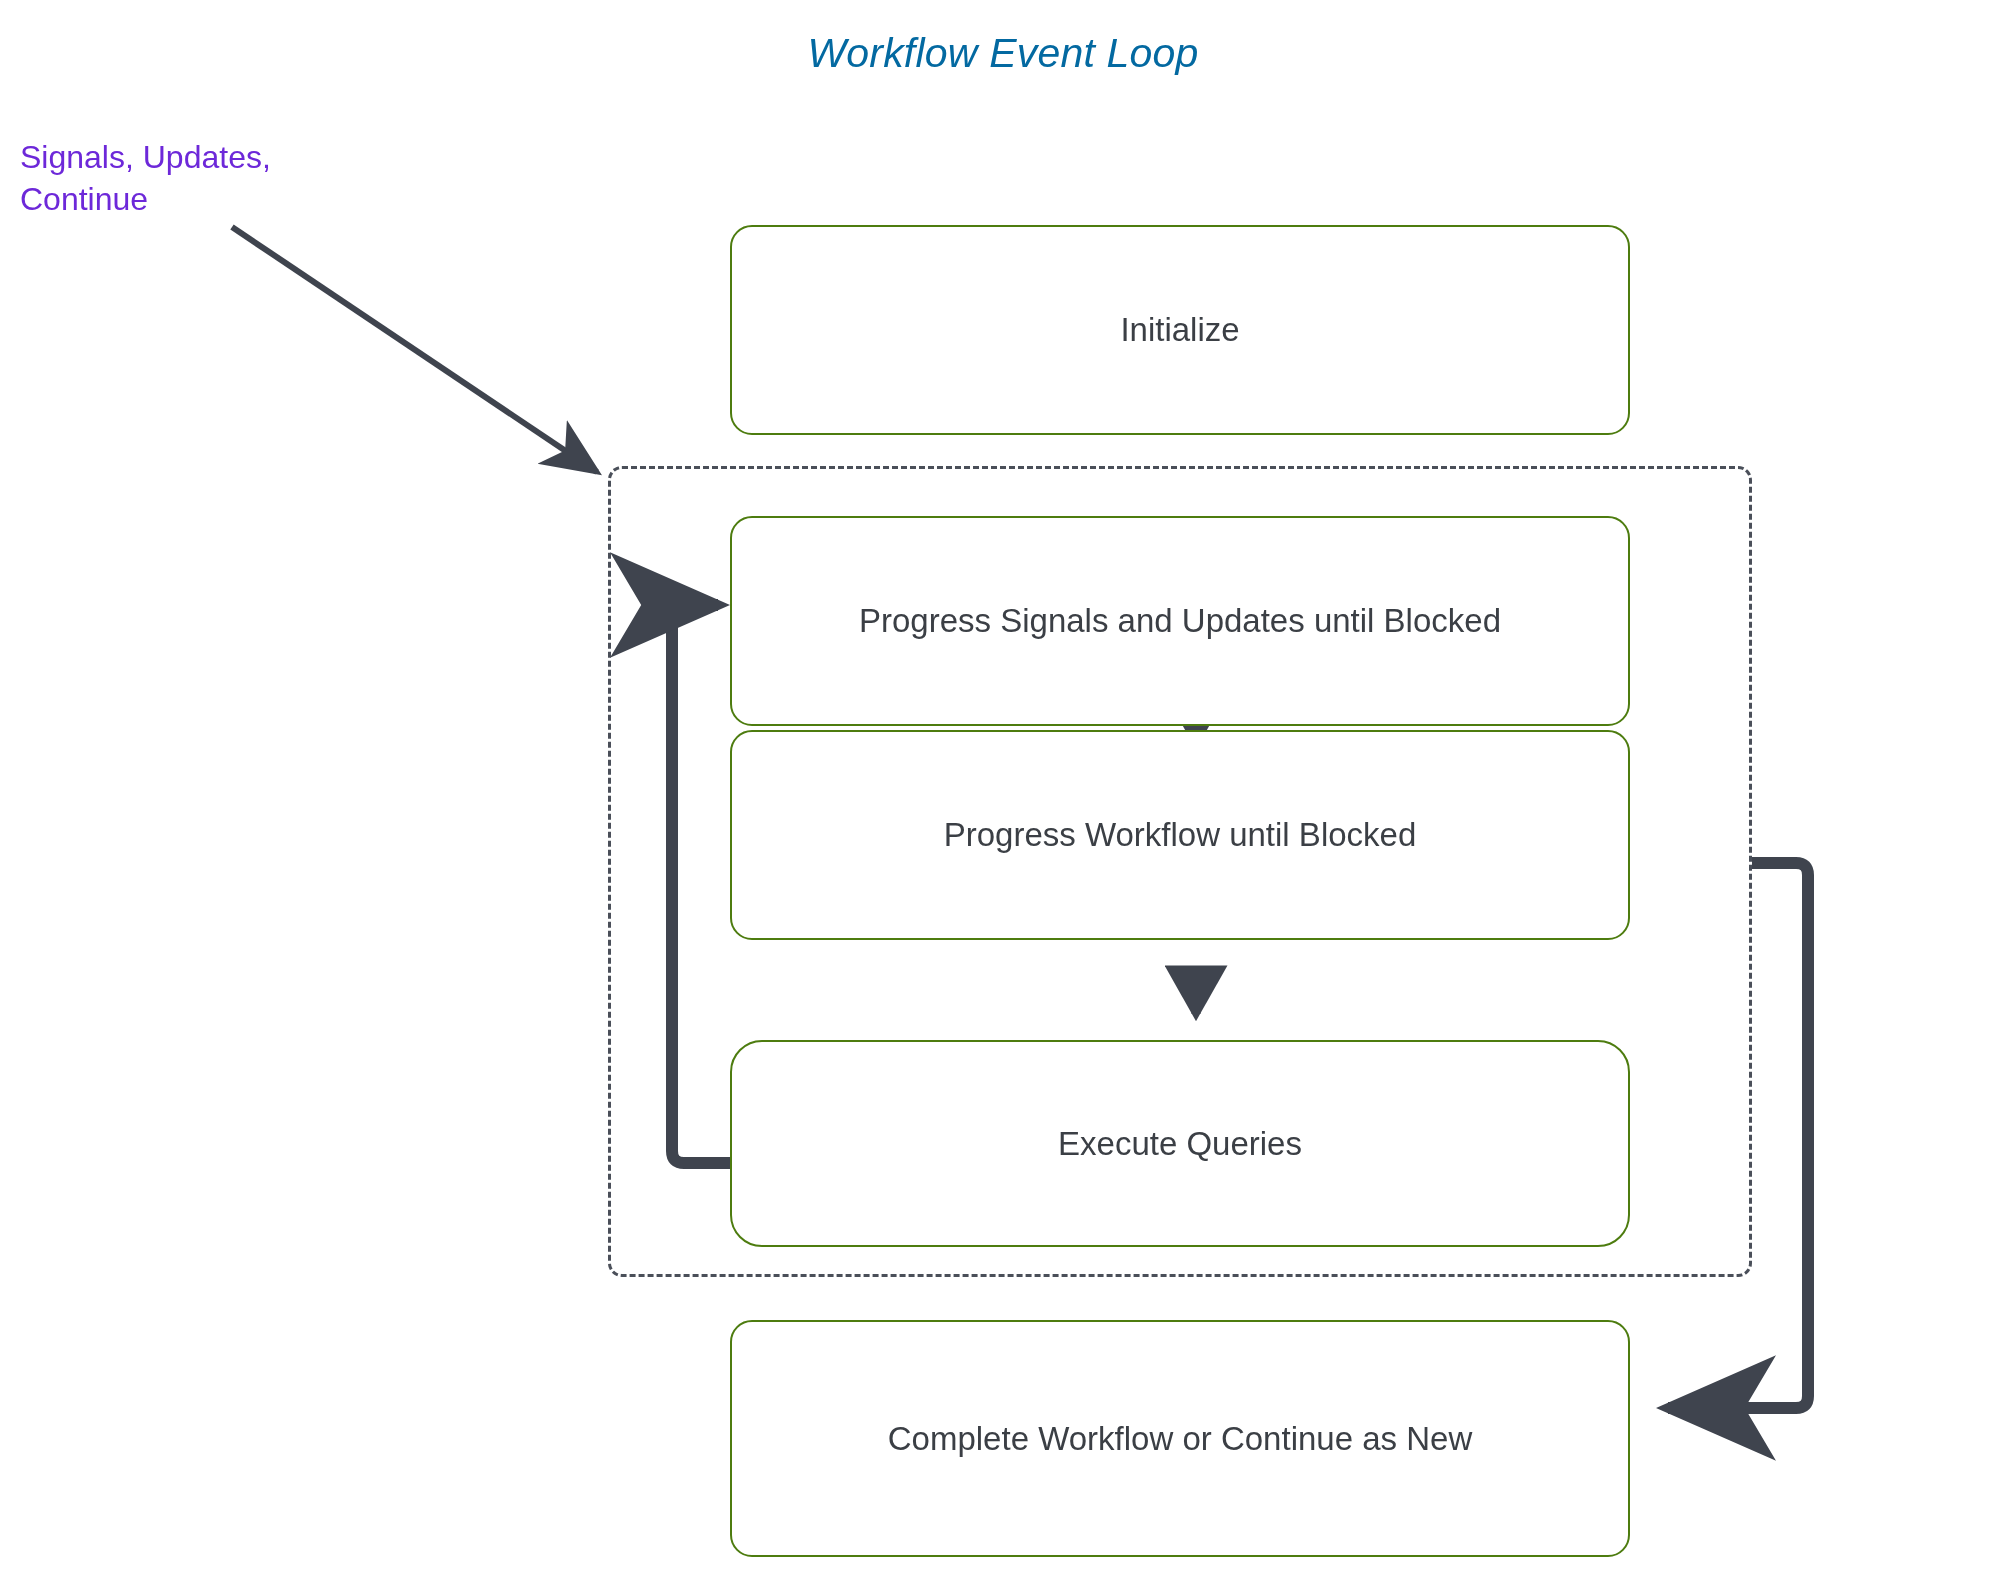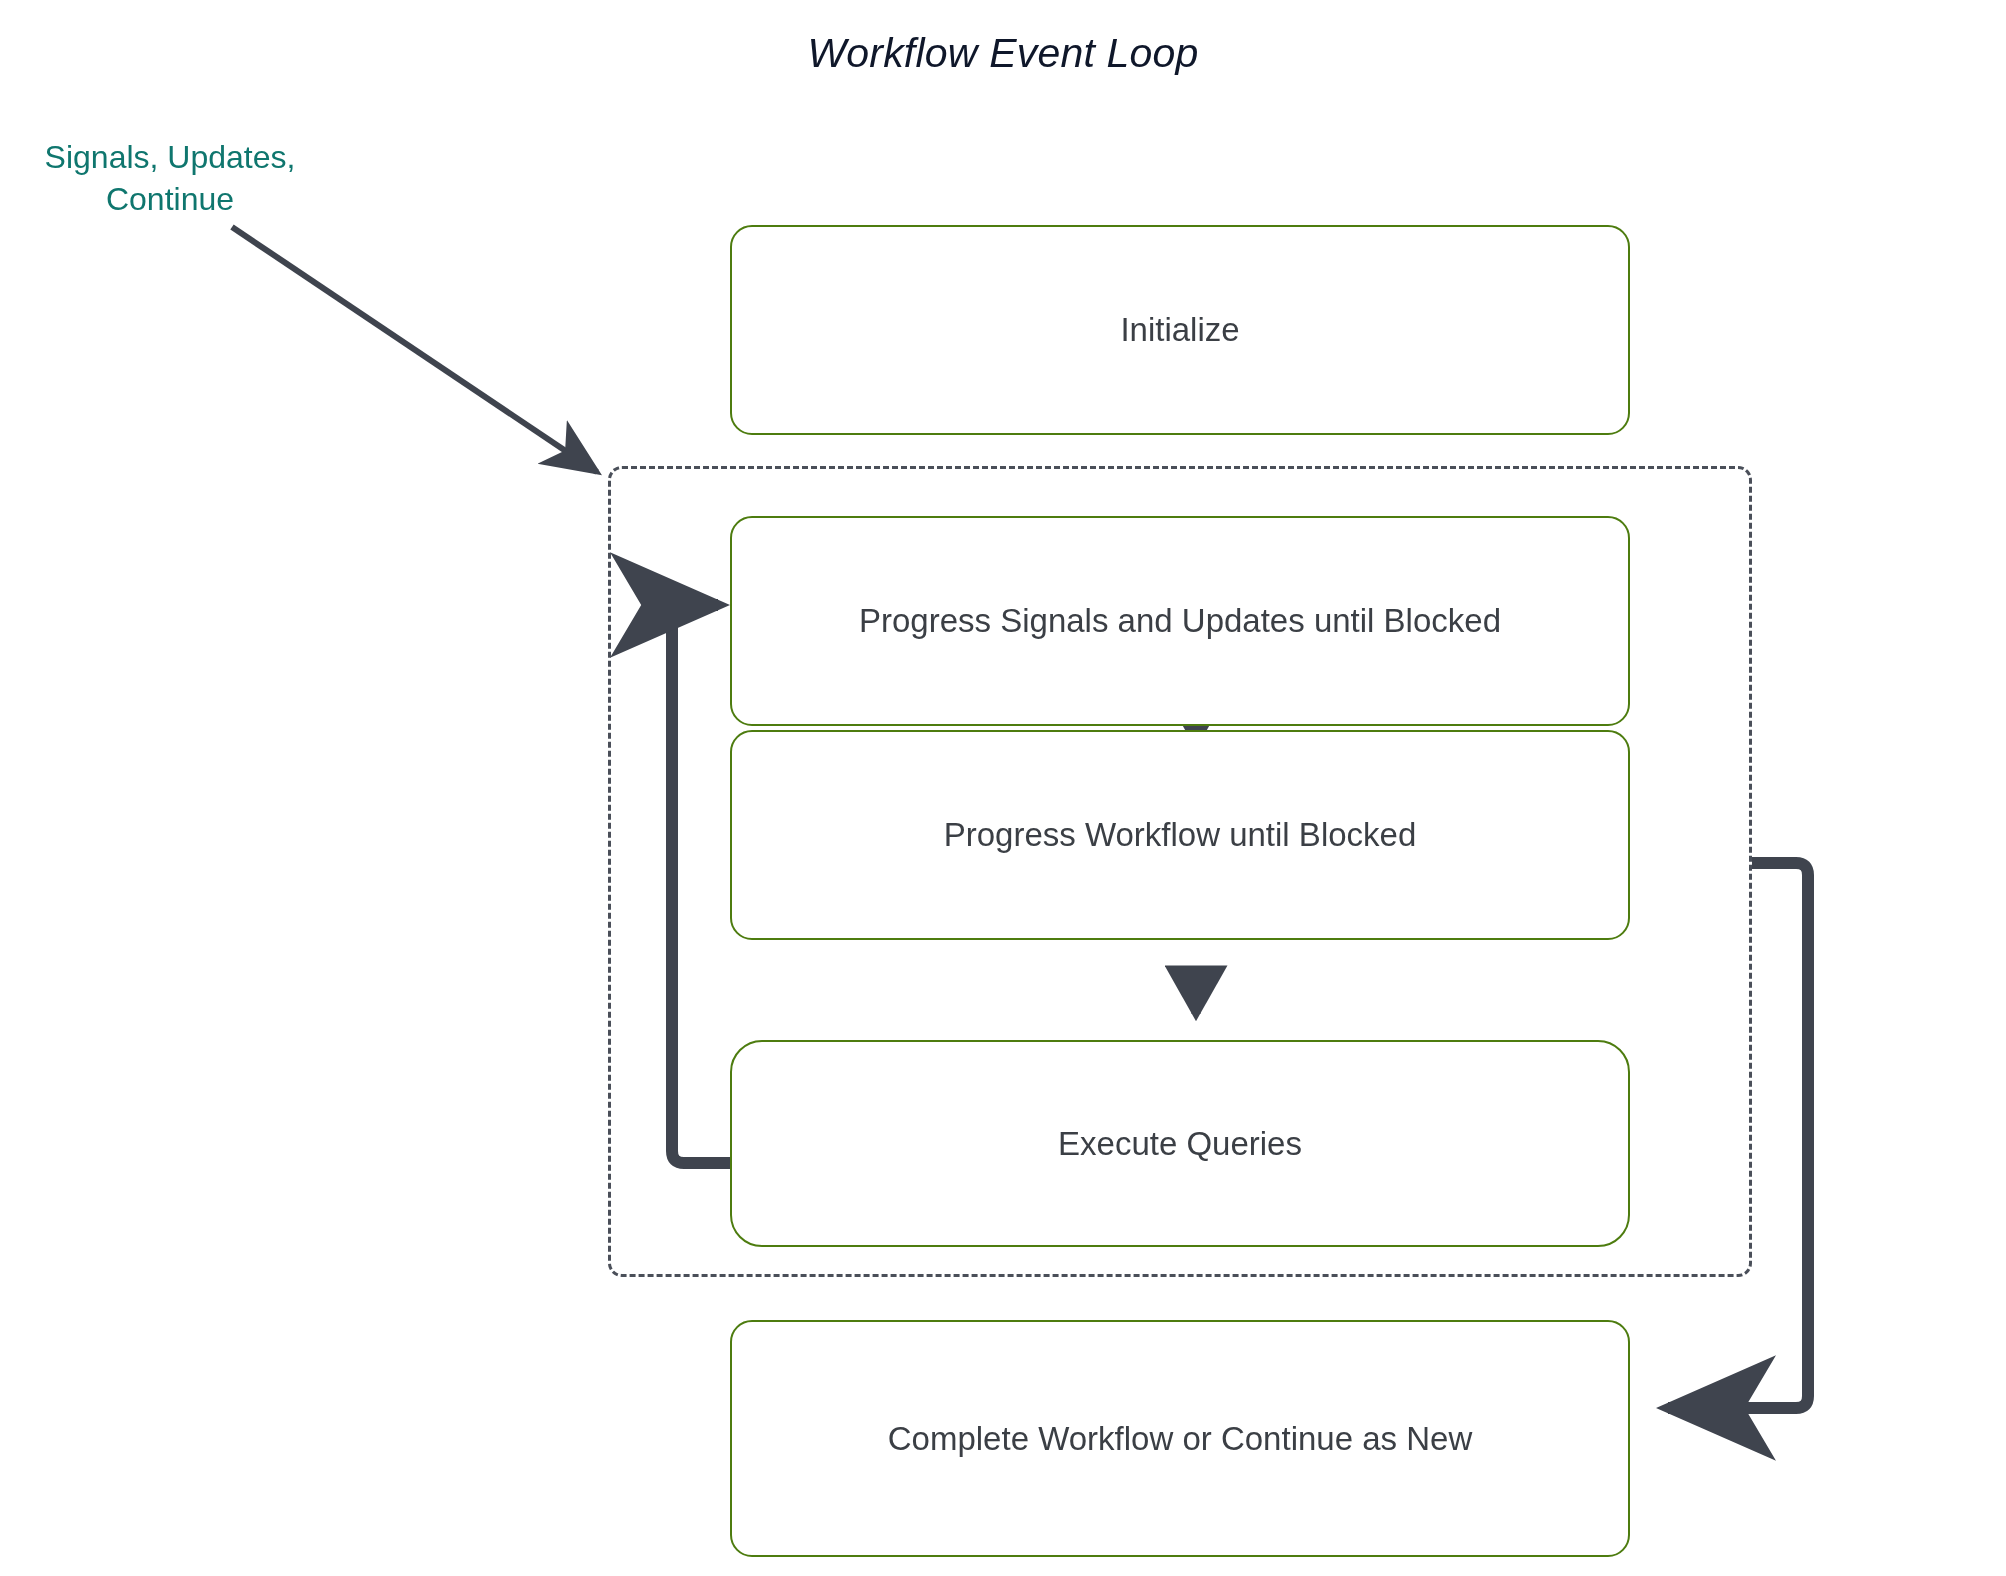--- a/index.html
+++ b/index.html
@@ -26,32 +26,32 @@
     pointer-events: none;
   }
   .diagram-title {
     position: absolute;
     left: 0;
     top: 30px;
     width: 2006px;
     text-align: center;
     font-style: italic;
     font-size: 41px;
-    color: #0f172a;
+    color: #0369a1;
     letter-spacing: 0.2px;
   }
   .external-label {
     position: absolute;
     left: 20px;
     top: 136px;
     width: 300px;
-    text-align: center;
+    text-align: left;
     font-size: 32px;
     line-height: 42px;
-    color: #0f766e;
+    color: #6d28d9;
   }
   .node {
     position: absolute;
     box-sizing: border-box;
     background: #ffffff;
     border: 2px solid #4d7c0f;
     border-radius: 22px;
     display: flex;
     align-items: center;
     justify-content: center;

